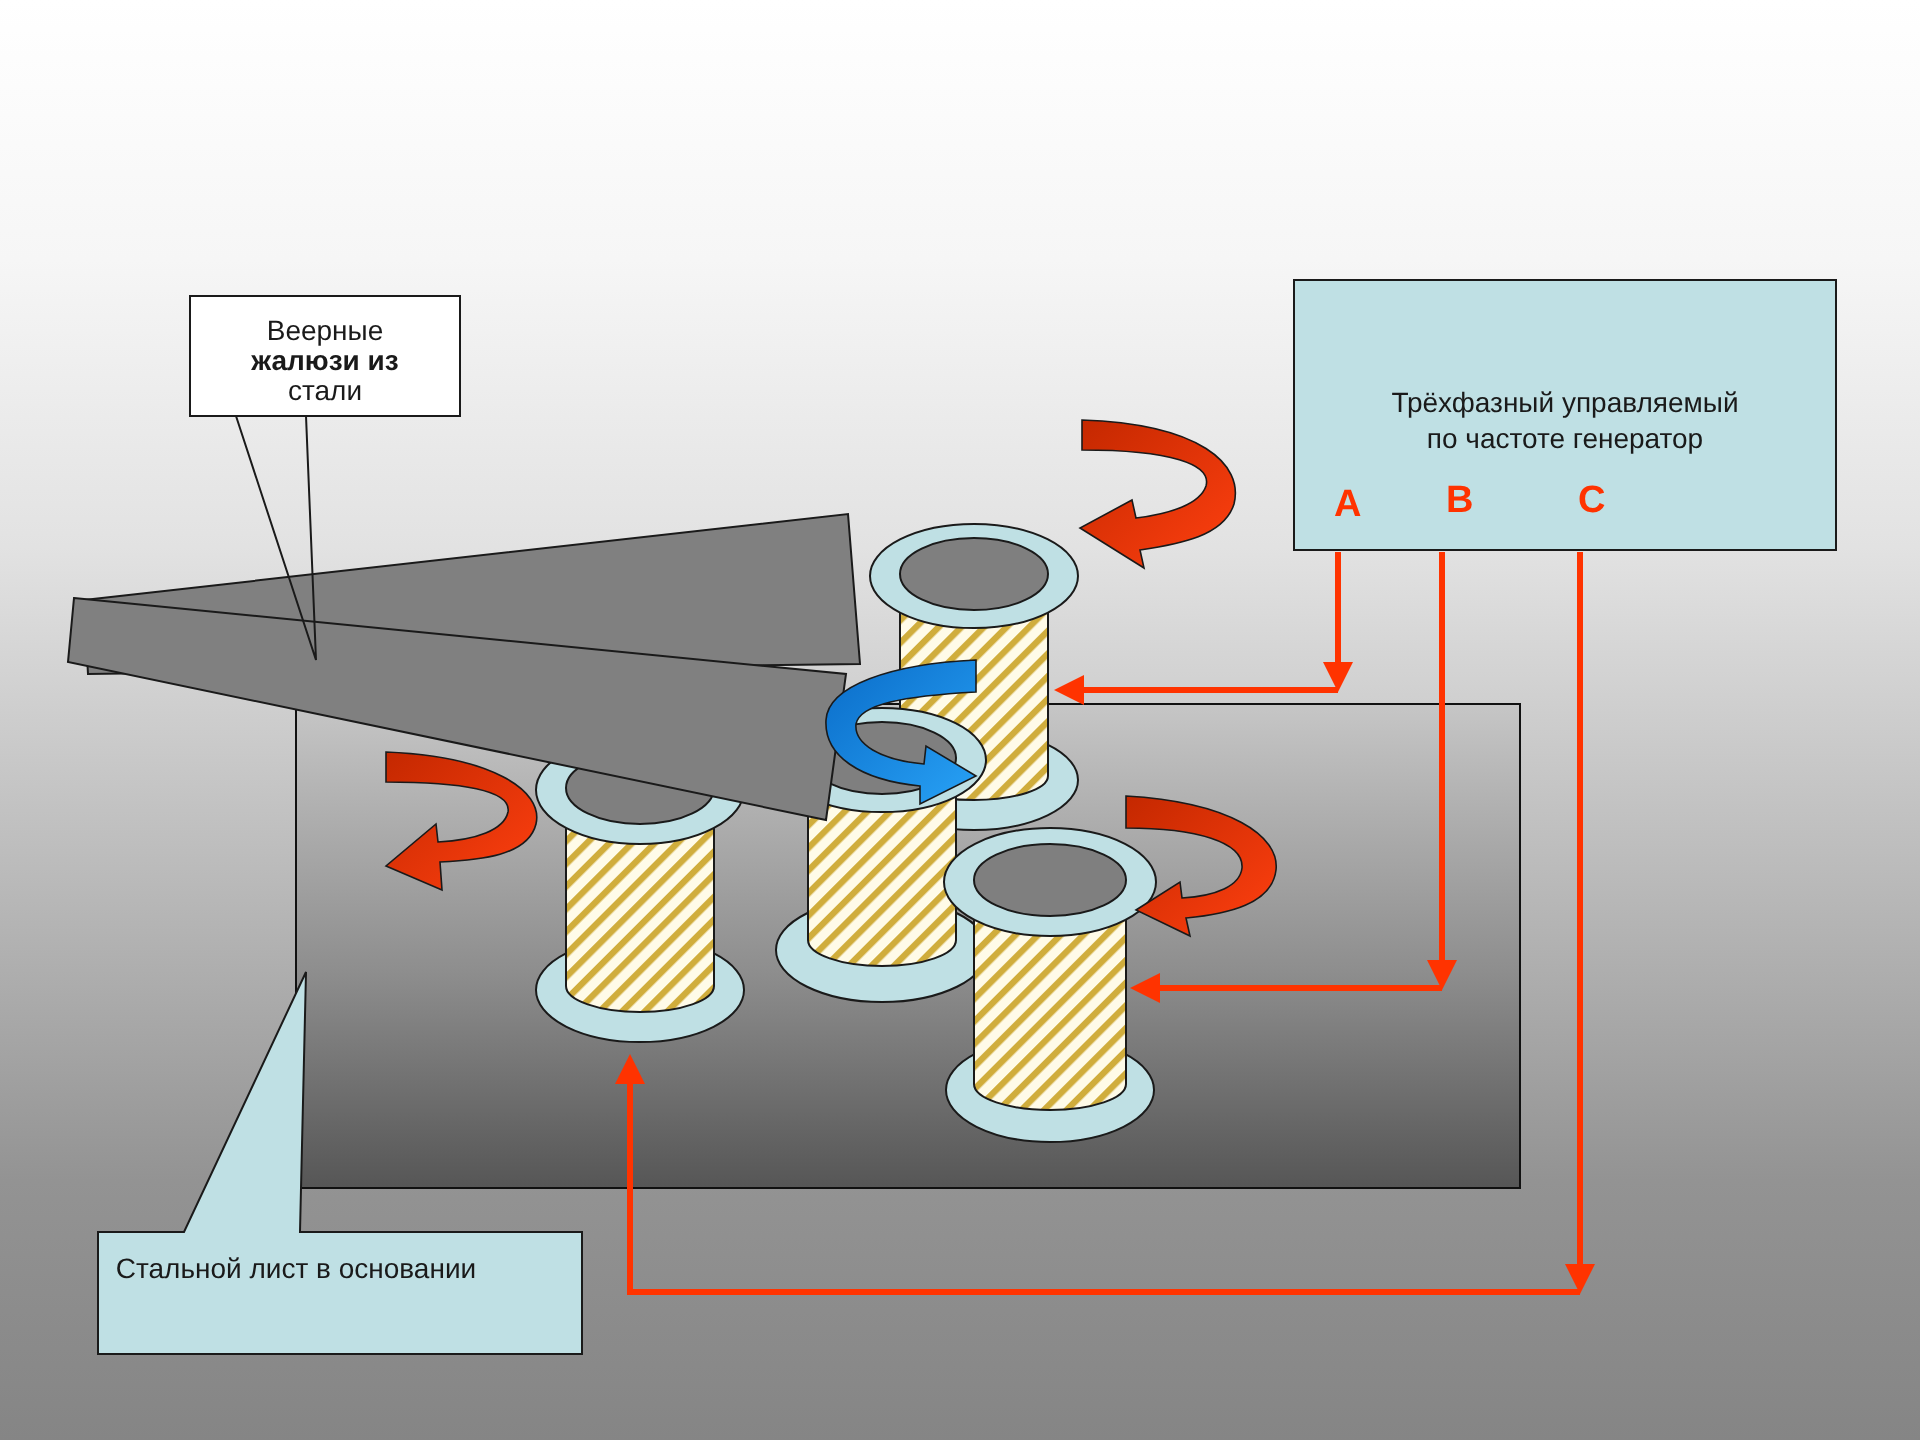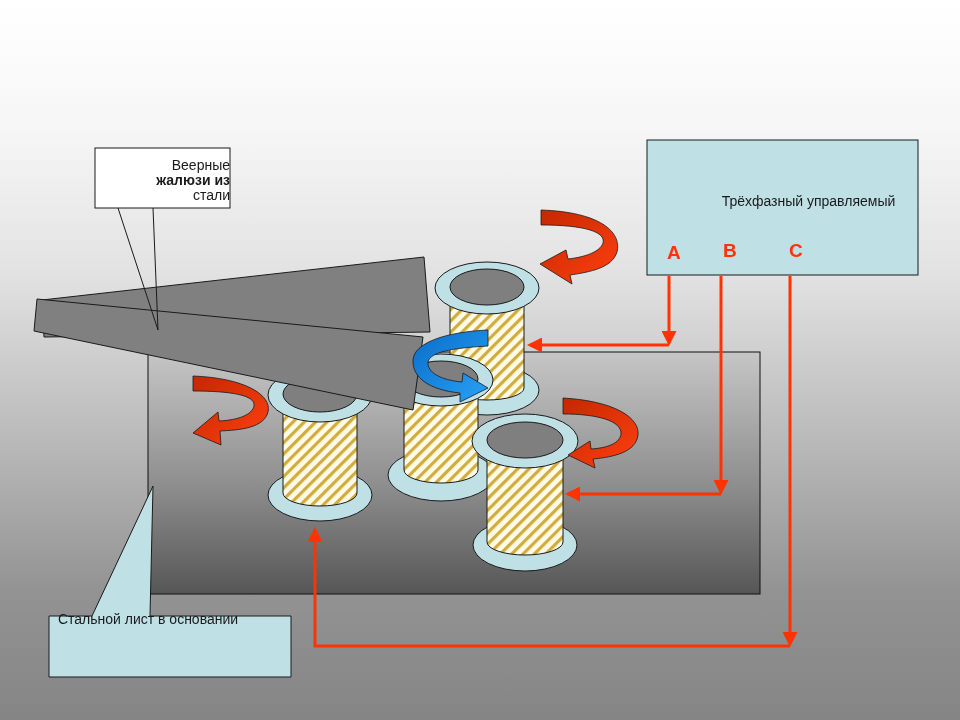--- a/index.html
+++ b/index.html
@@ -106,30 +106,31 @@
     <path d="M193,376 C245,378 272,395 268,412 C264,428 240,430 220,431 L221,445 L193,433 L218,412 L219,421 C238,420 252,415 254,406 C256,395 230,391 193,391 Z" fill="url(#redArrow)" stroke="#1a1a1a" stroke-width="0.8"></path>
   </g>
   <g>
     <path d="M563,398 C615,401 640,418 638,435 C636,452 614,457 593,459 L595,468 L568,455 L590,441 L591,449 C608,448 620,443 621,434 C622,421 598,414 563,414 Z" fill="url(#redArrow)" stroke="#1a1a1a" stroke-width="0.8"></path>
   </g>
   <g>
     <path d="M488,330 C445,332 414,343 413,360 C412,378 430,390 460,393 L460,402 L488,388 L463,373 L462,382 C440,380 427,372 428,362 C430,352 452,348 488,346 Z" fill="url(#blueArrow)" stroke="#1a1a1a" stroke-width="0.8"></path>
   </g>
 </svg>
 
-<div class="label" style="left:95px; top:156px; width:135px;text-align:right;">
+<div class="label" style="left:95px; top:156px; width:135px;">
   <div>Веерные</div>
   <div style="margin-top:-3px;font-weight:bold;">жалюзи из</div>
   <div style="margin-top:-3px;">стали</div>
 </div>
 
-<div class="label" style="left:49px; top:610px; width:198px;">
+<div class="label" style="left:49px; top:625px; width:198px;">
   <div>Стальной лист в основании</div>
 </div>
 
-<div class="label" style="left:647px; top:192px; width:271px;padding-left:26px;">
+<div class="label" style="left:647px; top:192px; width:271px;">
   <div>Трёхфазный управляемый</div>
+  <div>по частоте генератор</div>
 </div>
 
 <div class="phase" style="left:667px; top:242px;">A</div>
 <div class="phase" style="left:723px; top:240px;">B</div>
 <div class="phase" style="left:789px; top:240px;">C</div>
 </div>
 
 </body></html>

